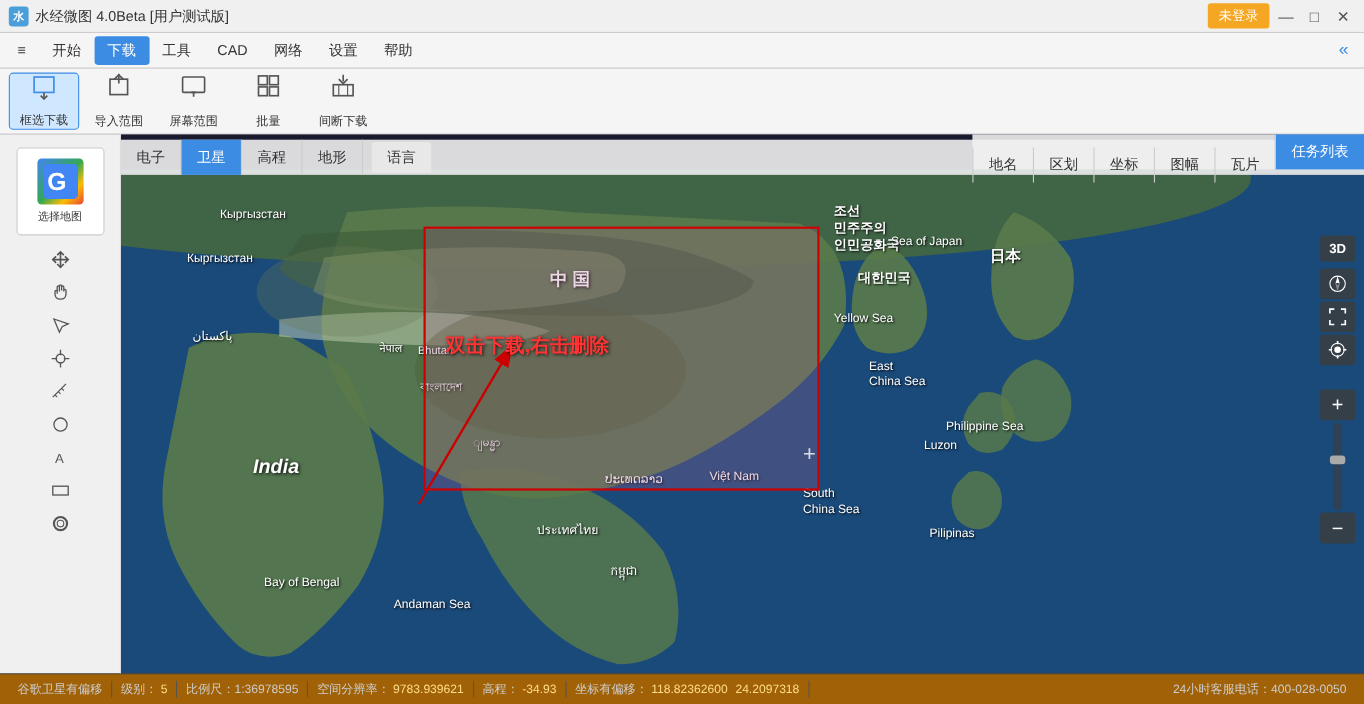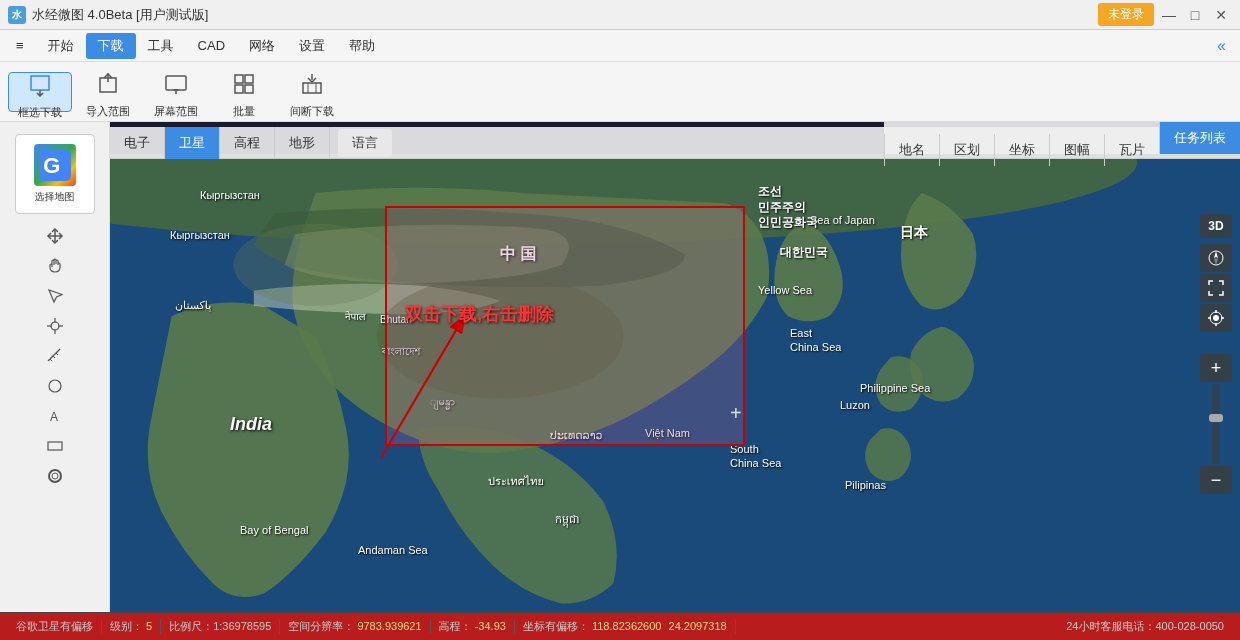--- a/index.html
+++ b/index.html
@@ -45,21 +45,21 @@
       height: 60px;
       background: #f5f5f5;
       display: flex;
       align-items: center;
       padding: 0 8px;
       gap: 4px;
       border-bottom: 1px solid #ddd;
     }
     .tool-btn {
       width: 64px;
-      height: 40px;
+      height: 52px;
       display: flex;
       flex-direction: column;
       align-items: center;
       justify-content: space-between;
       cursor: pointer;
       border-radius: 4px;
       gap: 3px;
       border: none;
       background: transparent;
     }
@@ -297,21 +297,21 @@
     #crosshair {
       position: absolute;
       z-index: 22;
       font-size: 20px;
       color: rgba(255,255,255,0.8);
     }
 
     
     #statusbar {
       height: 28px;
-      background: #b91c1c;
+      background: #a16207;
       display: flex;
       align-items: center;
       padding: 0 8px;
       gap: 0;
       font-size: 11px;
       color: #ccc;
       border-top: 1px solid #444;
     }
     .status-item {
       padding: 0 8px;

